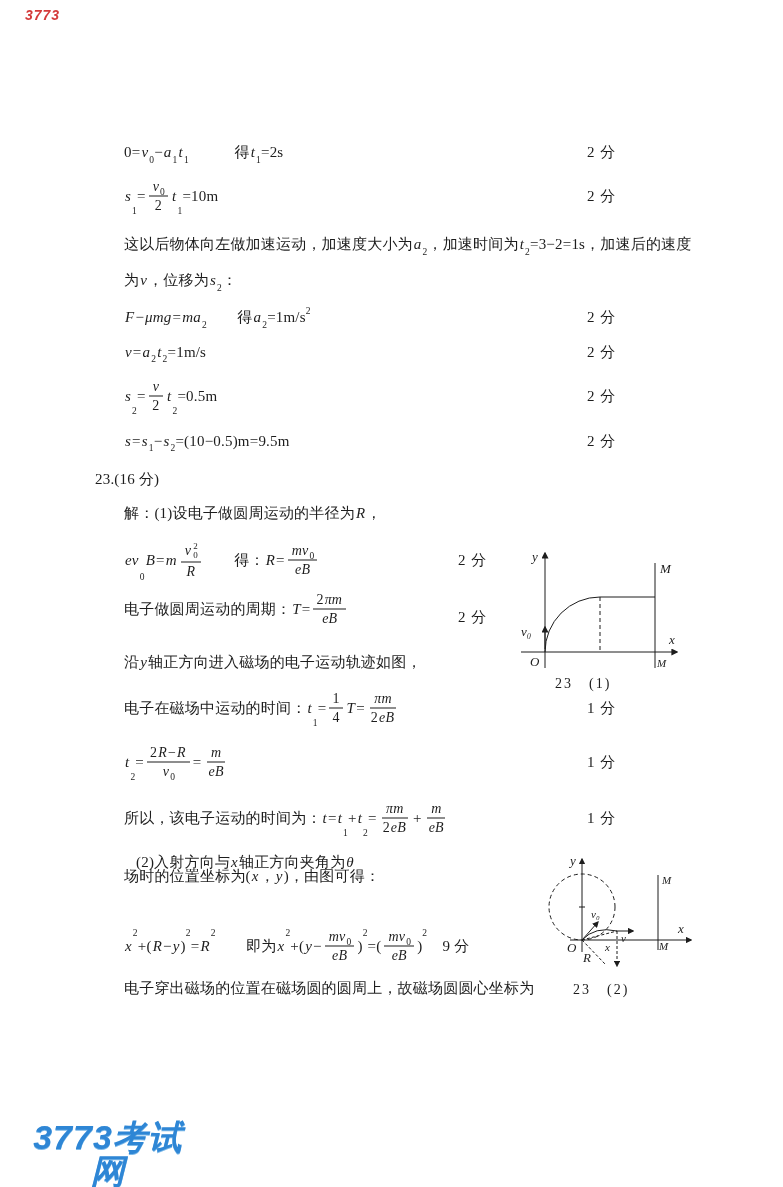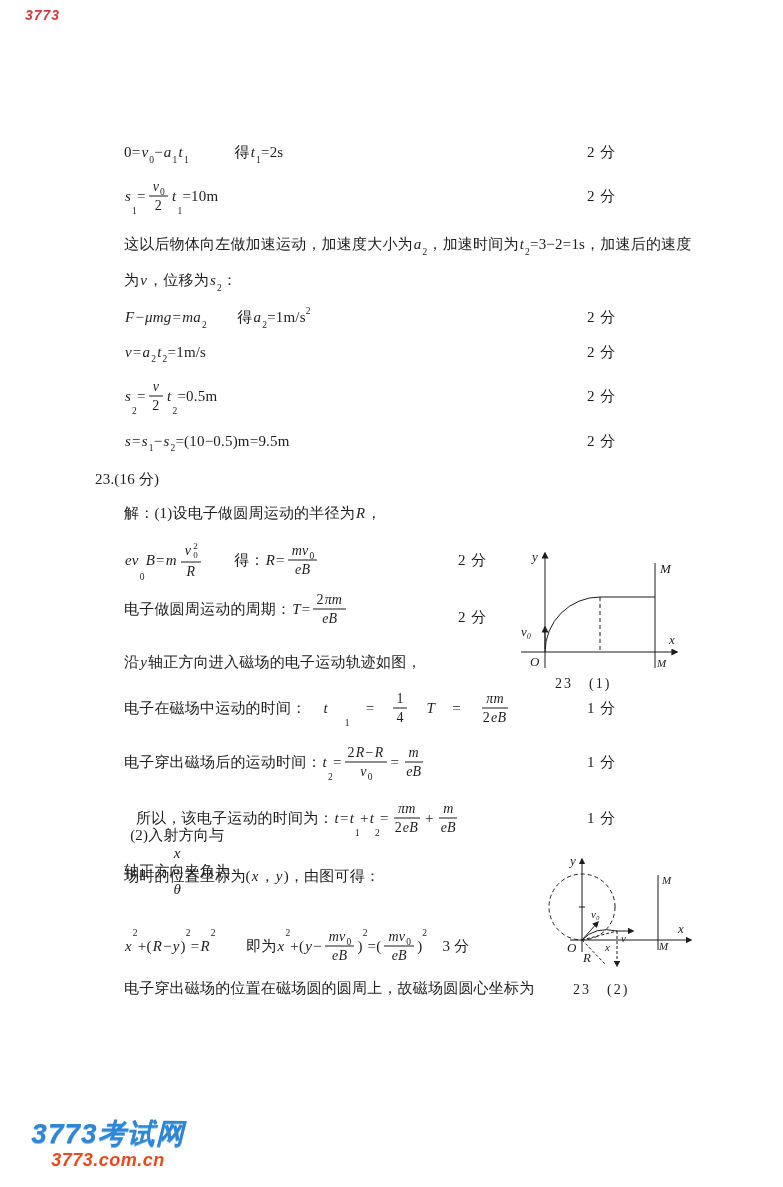--- a/index.html
+++ b/index.html
@@ -14,21 +14,21 @@
   .frac{display:inline-flex;flex-direction:column;align-items:center;vertical-align:middle;
         margin:0 3px;line-height:1;font-size:14px;}
   .frac .num{display:flex;align-items:center;padding:0 3px 2px;border-bottom:1px solid #1d1d1d;}
   .frac .den{display:flex;align-items:center;padding:2px 3px 0;}
   .ss{display:inline-flex;flex-direction:column;line-height:1;font-size:9px;margin-left:1px;}
   .toplogo{position:absolute;left:25px;top:7px;color:#d43a3a;font-family:"Liberation Sans",sans-serif;
         font-weight:bold;font-style:italic;font-size:14px;letter-spacing:1px;}
   .footer{position:absolute;left:0;right:0;top:1040px;text-align:center;font-size:14.5px;letter-spacing:.5px;}
   .sitelogo{position:absolute;left:18px;top:1120px;width:180px;text-align:center;
         font-family:"Liberation Sans",sans-serif;font-style:italic;font-weight:bold;line-height:1;}
-  .sitelogo .nm{display:block;font-size:28px;color:#2e86d5;letter-spacing:1px;
+  .sitelogo .nm{display:block;font-size:34px;color:#2e86d5;letter-spacing:1px;
         text-shadow:0 1px 0 #7db9e8;}
   .sitelogo .url{display:block;font-size:18px;color:#e8491d;margin-top:3px;letter-spacing:.5px;}
   svg{position:absolute;overflow:visible;}
   svg text{font-family:"Liberation Serif","DejaVu Serif",serif;fill:#1d1d1d;}
   .vlab{font-style:italic;font-size:13px;}
   .vlab-s{font-style:italic;font-size:11px;}
   .cap{font-size:14px;letter-spacing:2px;}
 </style>
 </head>
 <body>
@@ -195,21 +195,21 @@
             <span class="it">eB</span>
           </span>
         </span>
       </div>
       <div class="line score" style="left: 458px; top: 617px;">2 分</div>
       <div class="line" style="left: 124px; top: 662px;">
         <span>沿 </span>
         <span class="it">y</span>
         <span> 轴正方向进入磁场的电子运动轨迹如图，</span>
       </div>
-      <div class="line" style="left: 124px; top: 708px; gap: 16px;">
+      <div class="line" style="left: 124px; top: 708px;">
         <span>电子在磁场中运动的时间：</span>
         <span class="it">t</span>
         <span class="sb">1</span>
         <span>=</span>
         <span class="frac">
           <span class="num">
             <span>1</span>
           </span>
           <span class="den">
             <span>4</span>
@@ -222,21 +222,20 @@
             <span class="it">πm</span>
           </span>
           <span class="den">
             <span>2</span>
             <span class="it">eB</span>
           </span>
         </span>
       </div>
       <div class="line score" style="left: 587px; top: 708px;">1 分</div>
       <div class="line" style="left: 124px; top: 762px;">
-        <span>电子穿出磁场后的运动时间：</span>
         <span class="it">t</span>
         <span class="sb">2</span>
         <span>=</span>
         <span class="frac">
           <span class="num">
             <span>2</span>
             <span class="it">R</span>
             <span>−</span>
             <span class="it">R</span>
           </span>
@@ -249,21 +248,21 @@
         <span class="frac">
           <span class="num">
             <span class="it">m</span>
           </span>
           <span class="den">
             <span class="it">eB</span>
           </span>
         </span>
       </div>
       <div class="line score" style="left: 587px; top: 762px;">1 分</div>
-      <div class="line" style="left: 124px; top: 818px; margin-left: 12px;">
+      <div class="line" style="left: 124px; top: 818px;">
         <span>所以，该电子运动的时间为：</span>
         <span class="it">t</span>
         <span>=</span>
         <span class="it">t</span>
         <span class="sb">1</span>
         <span>+</span>
         <span class="it">t</span>
         <span class="sb">2</span>
         <span>=</span>
         <span class="frac">
@@ -279,21 +278,21 @@
         <span class="frac">
           <span class="num">
             <span class="it">m</span>
           </span>
           <span class="den">
             <span class="it">eB</span>
           </span>
         </span>
       </div>
       <div class="line score" style="left: 587px; top: 818px;">1 分</div>
-      <div class="line" style="left: 124px; top: 862px; flex-direction: column;">
+      <div class="line" style="left: 136px; top: 862px;">
         <span>(2)入射方向与 </span>
         <span class="it">x</span>
         <span> 轴正方向夹角为 </span>
         <span class="it">θ</span>
       </div>
       <div class="line" style="left: 124px; top: 876px;">
         <span>场时的位置坐标为(</span>
         <span class="it">x</span>
         <span>，</span>
         <span class="it">y</span>
@@ -333,21 +332,21 @@
           <span class="num">
             <span class="it">mv</span>
             <span class="sb">0</span>
           </span>
           <span class="den">
             <span class="it">eB</span>
           </span>
         </span>
         <span>)</span>
         <span class="sp">2</span>
-        <span>　3 分</span>
+        <span>　9 分</span>
       </div>
       <div class="line" style="left: 124px; top: 988px; align-items: flex-end;">
         <span>电子穿出磁场的位置在磁场圆的圆周上，故磁场圆圆心坐标为</span>
       </div>
     </div>
 
   <svg style="left:513px;top:545px" width="180" height="150" viewBox="0 0 180 150">
     <defs>
       <marker id="ah1" viewBox="0 0 10 10" refX="8" refY="5" markerWidth="7" markerHeight="7" orient="auto-start-reverse">
         <path d="M0,0L10,5L0,10z" fill="#1d1d1d"></path>

